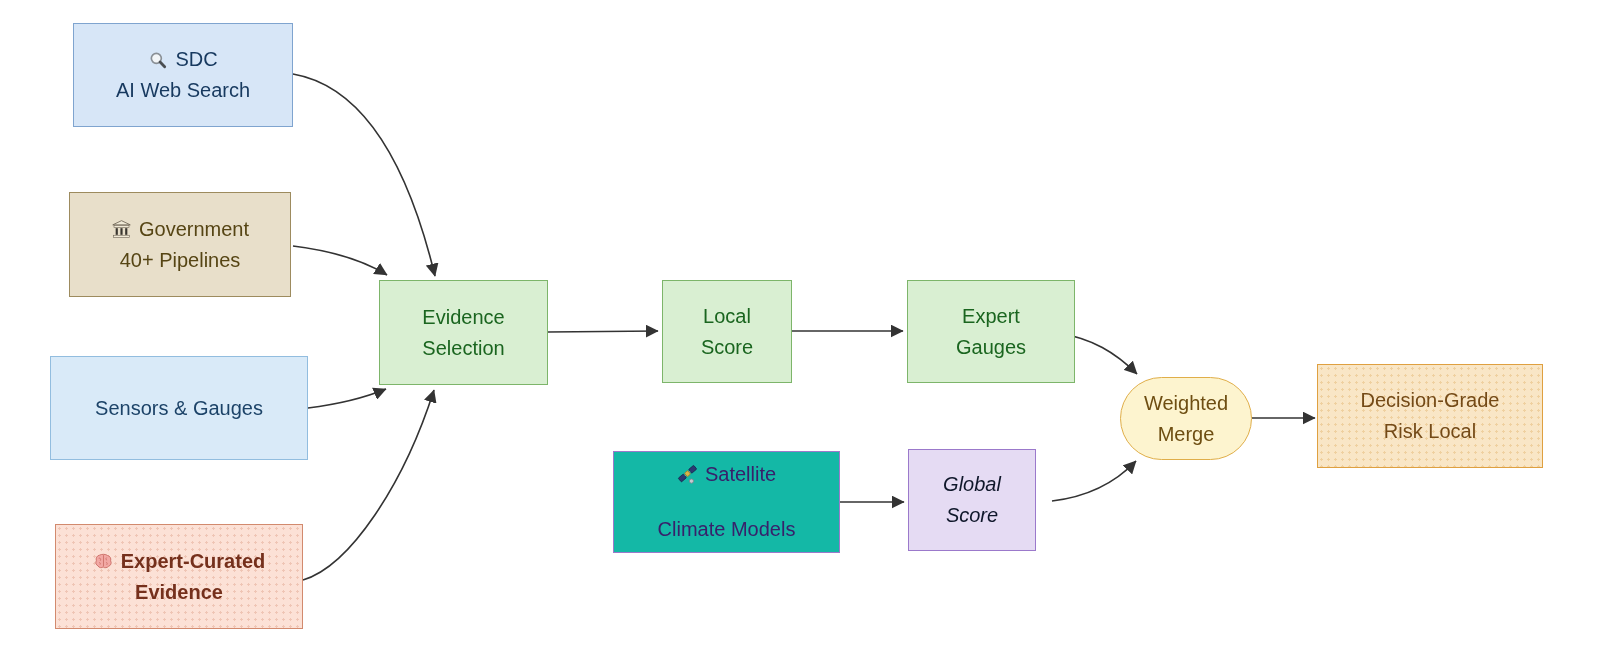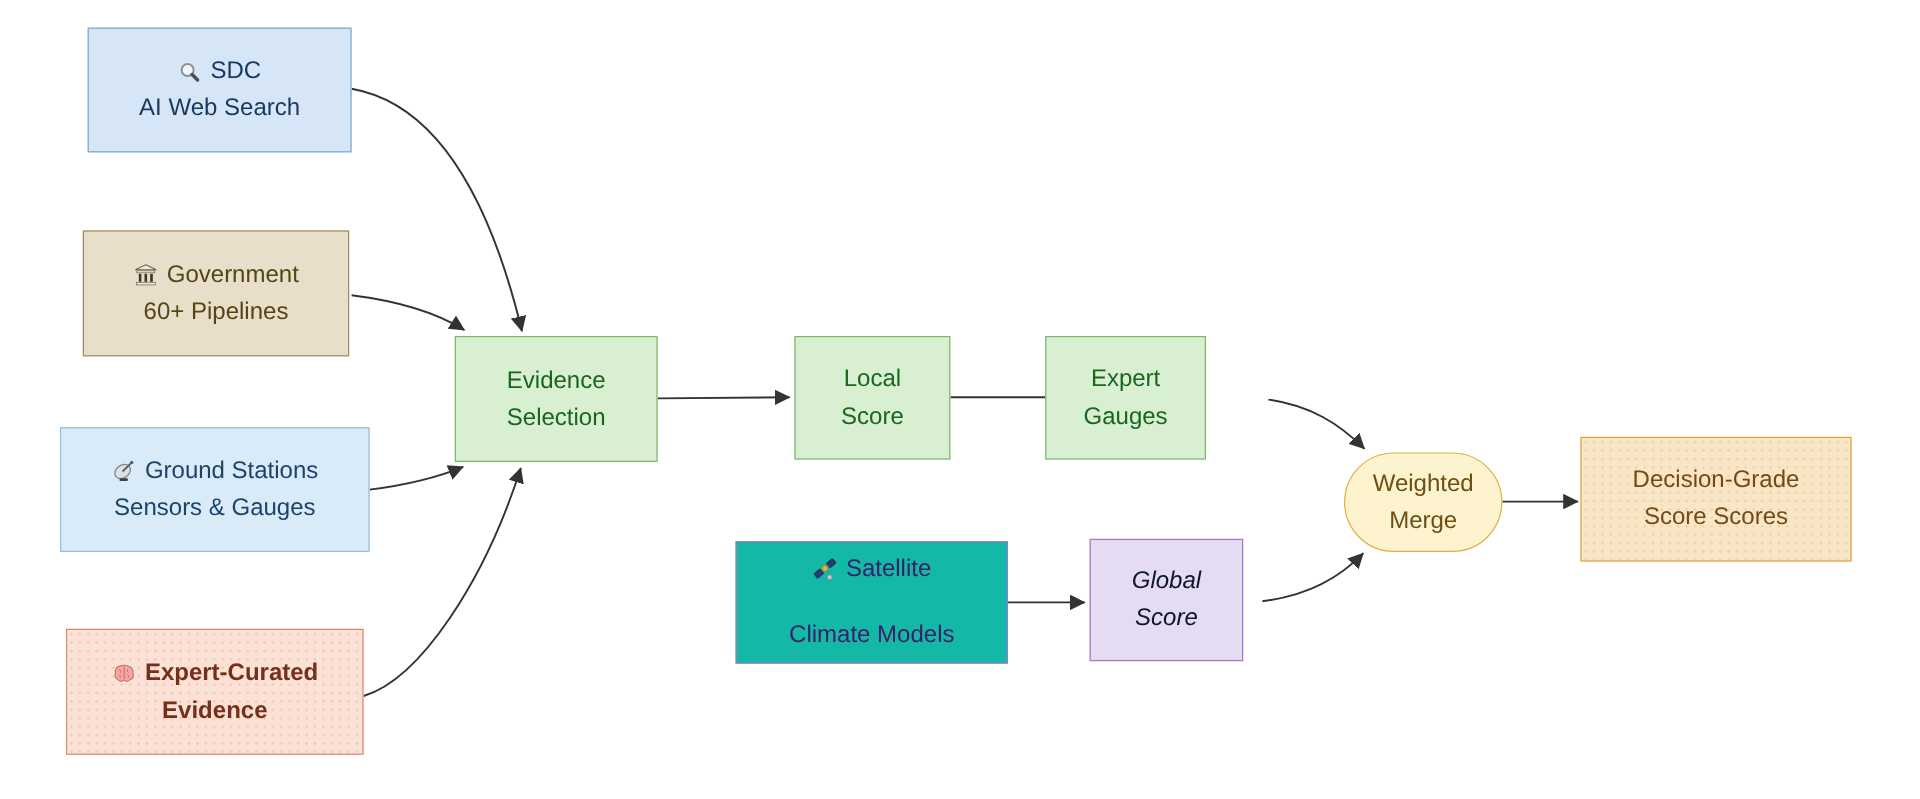--- a/index.html
+++ b/index.html
@@ -76,35 +76,24 @@
             <polygon points="12,2 22.5,7 1.5,7" fill="#efe9d6" stroke="#6b6152" stroke-width="1"></polygon>
             <rect x="3" y="8" width="18" height="2" fill="#efe9d6" stroke="#6b6152" stroke-width="0.7"></rect>
             <rect x="5" y="11" width="2.6" height="8" fill="#39352f"></rect>
             <rect x="10.7" y="11" width="2.6" height="8" fill="#39352f"></rect>
             <rect x="16.4" y="11" width="2.6" height="8" fill="#39352f"></rect>
             <rect x="2.5" y="19.5" width="19" height="2.6" fill="#efe9d6" stroke="#6b6152" stroke-width="0.7"></rect>
           </svg>
       </span>
       <span>Government</span>
     </div>
-    <div class="nline">60+ Pipelines</div>
+    <div class="nline">40+ Pipelines</div>
   </div>
 
   <div class="node" style="left: 50px; top: 356px; width: 258px; height: 104px; background-color: rgb(217, 234, 248); border-color: rgb(146, 189, 223); color: rgb(28, 67, 104);">
-    <div class="nline">
-      <span class="icon">
-        <svg viewBox="0 0 24 24" width="21" height="21">
-            <ellipse cx="10.5" cy="12.5" rx="8" ry="6" transform="rotate(-35 10.5 12.5)" fill="#dde1e4" stroke="#7e868c" stroke-width="1.2"></ellipse>
-            <line x1="10.5" y1="12.5" x2="19" y2="4" stroke="#5a6065" stroke-width="1.8"></line>
-            <circle cx="19.2" cy="3.8" r="1.6" fill="#5a6065"></circle>
-            <rect x="7.5" y="19" width="8" height="2.6" rx="1" fill="#3c4146"></rect>
-          </svg>
-      </span>
-      <span>Ground Stations</span>
-    </div>
     <div class="nline">Sensors &amp; Gauges</div>
   </div>
 
   <div class="node dots-warm" style="left: 55px; top: 524px; width: 248px; height: 105px; background-color: rgb(252, 225, 214); border-color: rgb(210, 138, 110); color: rgb(117, 48, 28);">
     <div class="nline">
       <span class="icon">
         <svg viewBox="0 0 24 24" width="21" height="19">
             <path d="M7 4 C3.5 4.5 2 8 3 11 C1.5 13 2.5 16.5 5 17.5 C6 20 10 20.5 11.5 18.8 C13 20.5 17 20 18.5 18 C21.5 17 22.5 13.5 21 11.2 C22 8 20 4.8 17 4.4 C15 2.5 9.5 2.5 7 4 Z" fill="#f2a8a4" stroke="#c96a62" stroke-width="1.1"></path>
             <path d="M12 4 V18" stroke="#c96a62" stroke-width="1" fill="none"></path>
             <path d="M6 8 C8 7 9 9 8 11 M16 7 C14.5 8 15 10 16.5 10.5 M6.5 13.5 C8 13 8.5 15 7.5 16 M15.5 13 C17 13.5 17 15.5 15.8 16.3" stroke="#c96a62" stroke-width="1" fill="none"></path>
@@ -118,21 +107,21 @@
   <div class="node" style="left: 379px; top: 280px; width: 169px; height: 105px; background-color: rgb(217, 239, 210); border-color: rgb(125, 181, 106); color: rgb(26, 101, 31);">
     <div class="nline">Evidence</div>
     <div class="nline">Selection</div>
   </div>
 
   <div class="node" style="left: 662px; top: 280px; width: 130px; height: 103px; background-color: rgb(217, 239, 210); border-color: rgb(125, 181, 106); color: rgb(26, 101, 31);">
     <div class="nline">Local</div>
     <div class="nline">Score</div>
   </div>
 
-  <div class="node" style="left: 871px; top: 280px; width: 134px; height: 103px; background-color: rgb(217, 239, 210); border-color: rgb(125, 181, 106); color: rgb(26, 101, 31);">
+  <div class="node" style="left: 907px; top: 280px; width: 168px; height: 103px; background-color: rgb(217, 239, 210); border-color: rgb(125, 181, 106); color: rgb(26, 101, 31);">
     <div class="nline">Expert</div>
     <div class="nline">Gauges</div>
   </div>
 
   <div class="node" style="left: 613px; top: 451px; width: 227px; height: 102px; background-color: #14b8a6; border-color: rgb(155, 121, 203); color: rgb(56, 33, 107); gap: 24px;">
     <div class="nline">
       <span class="icon">
         <svg viewBox="0 0 24 24" width="21" height="21">
             <g transform="rotate(-40 12 11)">
               <rect x="0.5" y="8.2" width="7.6" height="5.6" rx="0.8" fill="#2a3a72" stroke="#16204a" stroke-width="0.8"></rect>
@@ -153,16 +142,16 @@
     <div class="nline">Score</div>
   </div>
 
   <div class="node stadium" style="left: 1120px; top: 377px; width: 132px; height: 83px; background-color: rgb(253, 244, 207); border-color: rgb(224, 174, 73); color: rgb(110, 78, 18);">
     <div class="nline">Weighted</div>
     <div class="nline">Merge</div>
   </div>
 
   <div class="node dots-orange" style="left: 1317px; top: 364px; width: 226px; height: 104px; background-color: rgb(249, 230, 198); border-color: rgb(223, 160, 64); color: rgb(116, 74, 23);">
     <div class="nline">Decision-Grade</div>
-    <div class="nline">Score Scores</div>
+    <div class="nline">Risk Local</div>
   </div>
 
 </div>
 
 </body></html>

